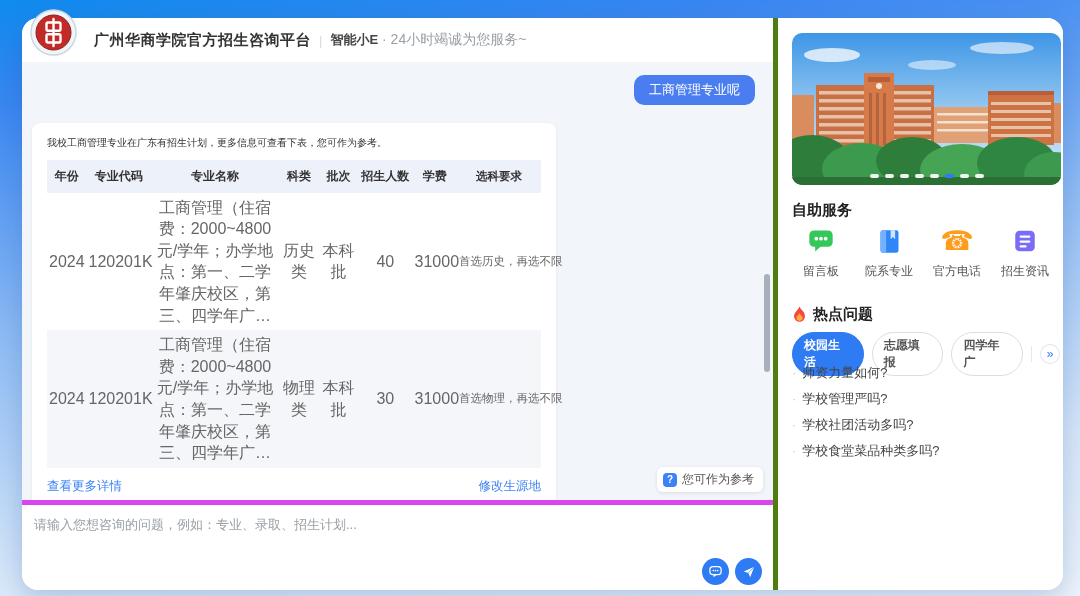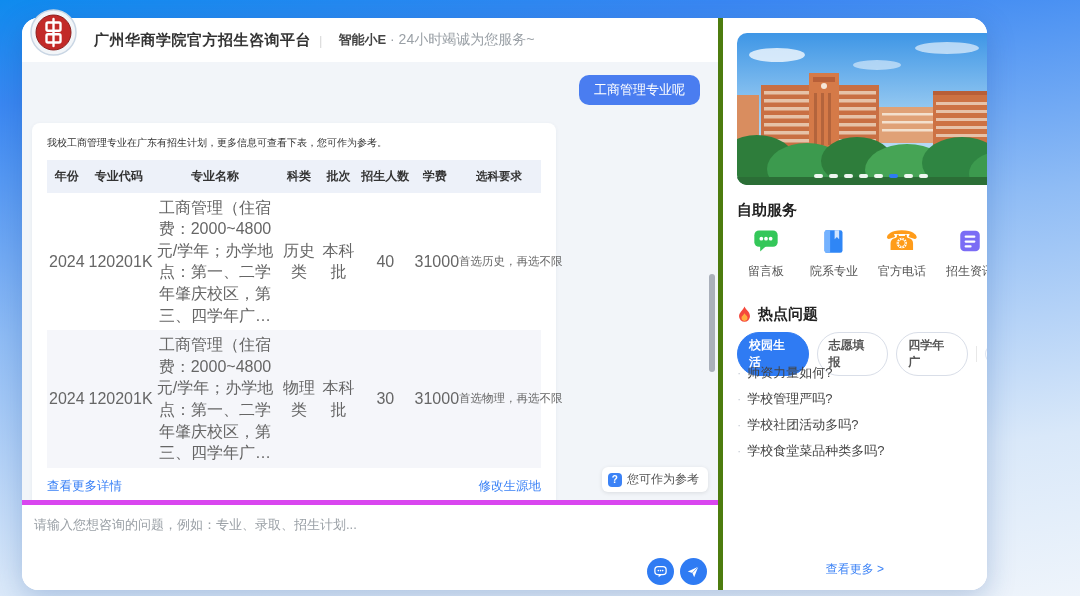--- a/index.html
+++ b/index.html
@@ -1,29 +1,29 @@
 <!DOCTYPE html>
 <html><head>
 <meta charset="utf-8">
 <style>
   * { margin:0; padding:0; box-sizing:border-box; }
   html,body { width:1080px; height:596px; overflow:hidden;
     font-family:"Liberation Sans","DejaVu Sans",sans-serif; }
   body { background:linear-gradient(172deg,#0f8bee 0%,#3a87f2 14%,#8fbcf5 45%,#d9e8f9 78%,#eef4fb 100%); position:relative; }
 
-  .card { position:absolute; left:22px; top:18px; width:965px; height:572px;
+  .card { position:absolute; left:22px; top:18px; width:1041px; height:572px;
     background:#fff; border-radius:16px; overflow:hidden; display:flex;
     box-shadow:0 8px 28px rgba(20,70,150,.25); }
 
   
   .chat-col { width:751px; display:flex; flex-direction:column; }
   .chat-header { height:44px; background:#fff; position:relative; display:flex; align-items:center; padding-left:72px; }
   .title { font-size:15px; font-weight:bold; color:#333; letter-spacing:.5px; }
   .title-div { color:#d9d9d9; margin:0 8px; font-size:13px; }
-  .bot-name { font-size:13px; font-weight:bold; color:#444; margin-right:4px;margin-left:8px; }
+  .bot-name { font-size:13px; font-weight:bold; color:#444; margin-right:4px; }
   .tagline { font-size:14px; color:#9aa0a6; }
 
   .logo-badge { position:absolute; left:30px; top:9px; width:47px; height:47px; z-index:9; }
 
   .chat-scroll { height:438px; background:#f2f5f9; position:relative; overflow:hidden; }
   .bubble-row { display:flex; justify-content:flex-end; padding-right:18px; }
   .bubble { background:#4a7df0; color:#fff; font-size:13px; padding:7px 15px; border-radius:10px; line-height:1.2; }
   .row1 { margin-top:13px; } .row2 { margin-top:4px;align-items:center; }
 
   .bot-card { width:524px; margin:18px 0 0 10px; background:#fff; border-radius:8px;
@@ -356,15 +356,14 @@
       <div class="q-item">
         <span class="q-bullet">·</span>
         <span>学校社团活动多吗?</span>
       </div>
       <div class="q-item">
         <span class="q-bullet">·</span>
         <span>学校食堂菜品种类多吗?</span>
       </div>
     </div>
 
-    <div class="more-link">查看更多 &gt;</div>
   </div>
 </div>
 
 </body></html>

